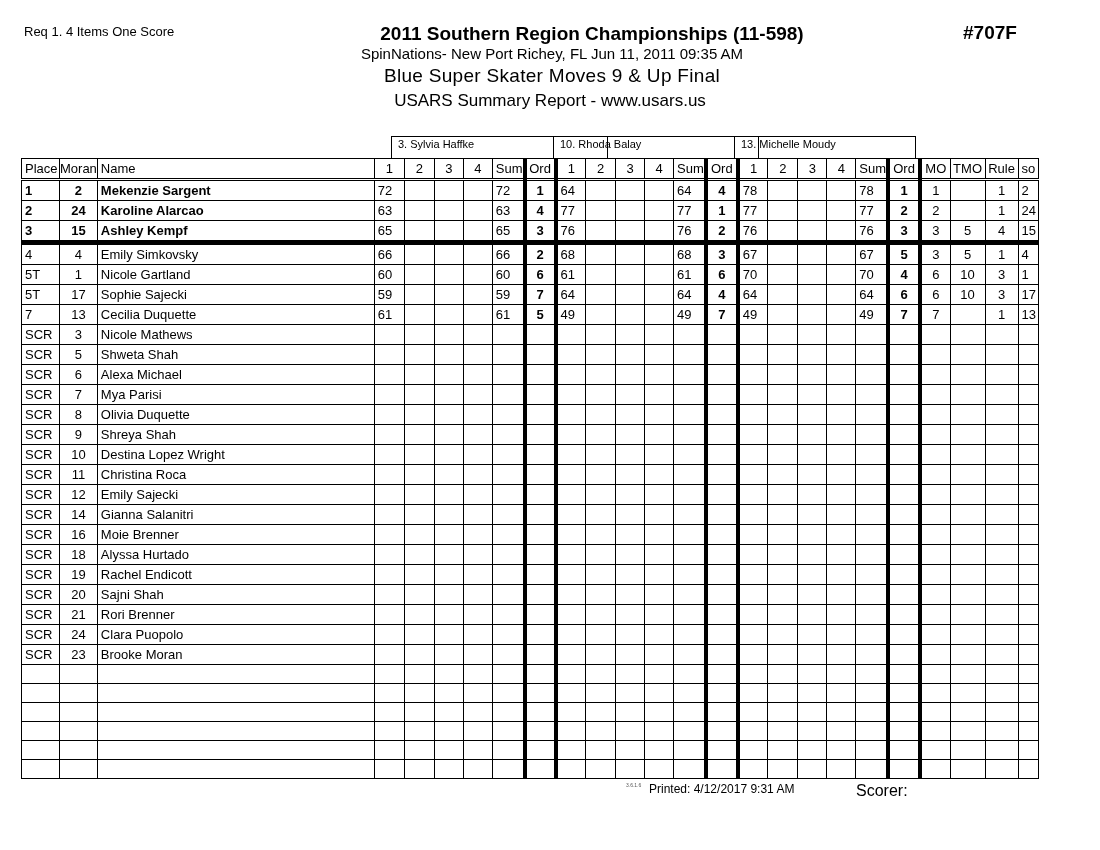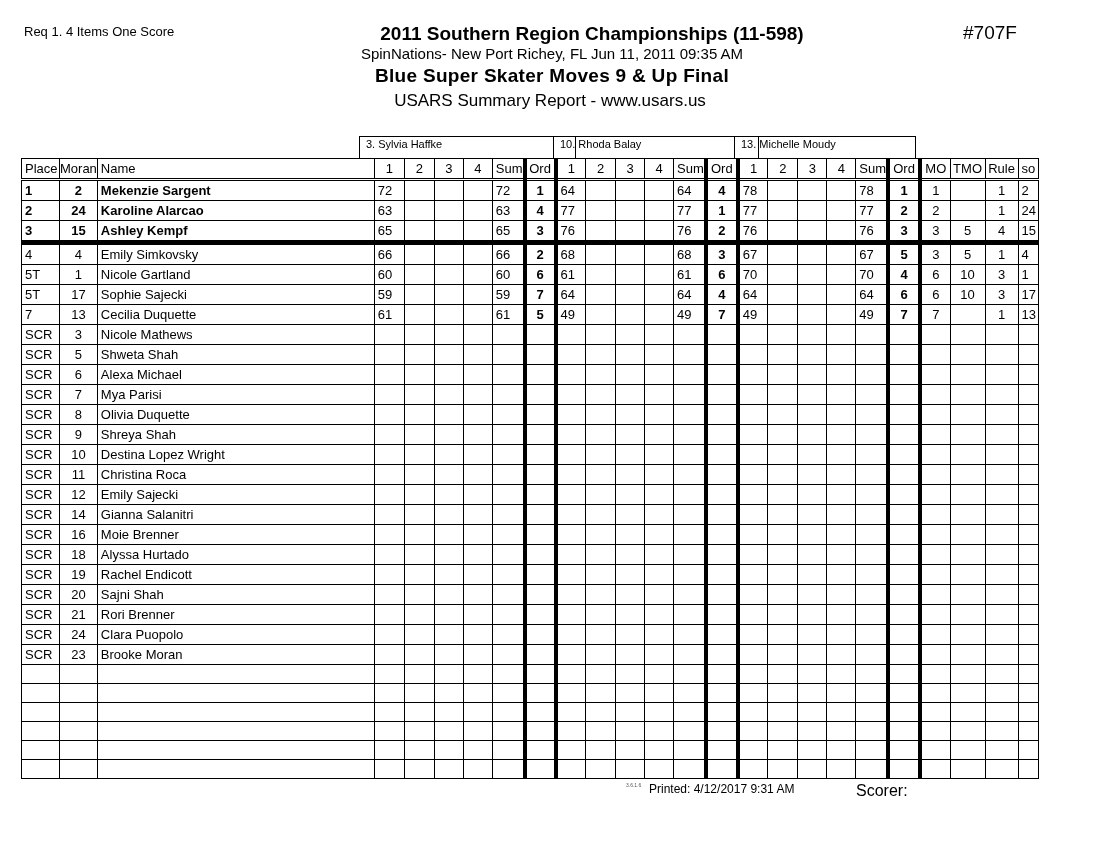--- a/index.html
+++ b/index.html
@@ -1,22 +1,22 @@
 <!DOCTYPE html>
 <html><head>
 <meta charset="utf-8">
 <style>
   html, body { margin:0; padding:0; background:#ffffff; }
   body { width:1100px; height:850px; position:relative; overflow:hidden; font-family:"Liberation Sans", sans-serif; color:#000; }
   .abs { position:absolute; white-space:nowrap; }
   .req { left:24px; top:24px; font-size:13px; }
-  .code { left:963px; top:22px; font-size:19px; font-weight:normal; }
+  .code { left:963px; top:22px; font-size:19px; font-weight:bold; }
   .t1 { left:0; width:1100px; text-align:center; top:23px; font-size:19px; font-weight:bold; padding-left:4px; box-sizing:border-box;margin-left:40px; }
   .t2 { left:0; width:1100px; text-align:center; top:45px; font-size:15px; padding-left:4px; box-sizing:border-box; }
-  .t3 { left:0; width:1100px; text-align:center; top:65px; font-size:19px; font-weight:bold; letter-spacing:0.3px; padding-left:4px; box-sizing:border-box; }
+  .t3 { left:0; width:1100px; text-align:center; top:65px; font-size:19px; font-weight:normal; letter-spacing:0.3px; padding-left:4px; box-sizing:border-box; }
   .t4 { left:0; width:1100px; text-align:center; top:91px; font-size:17px; padding-left:0px; box-sizing:border-box; }
 
   .judge-box { position:absolute; top:136px; height:22px; border:1px solid #000; border-bottom:none; box-sizing:border-box; font-size:11px; padding:1px 0 0 6px; }
 
   table.grid { position:absolute; left:21px; top:158px; border-collapse:collapse; table-layout:fixed; }
   table.grid td { border:1px solid #000; height:19px; padding:0 0 0 3px; font-size:13px; line-height:19px; overflow:hidden; white-space:nowrap; box-sizing:border-box; }
   table.grid tr.hdr td { border-bottom:3px double #000; height:20px; }
   table.grid td.c { text-align:center; padding:0; }
   table.grid td.ord { border-left:4px solid #000; text-align:center; padding:0; font-weight:bold; }
   table.grid td.jstart { border-left:4px solid #000; }
@@ -32,21 +32,21 @@
 </head>
 <body>
 
 <div class="abs req">Req 1.  4 Items  One Score</div>
 <div class="abs code">#707F</div>
 <div class="abs t1">2011 Southern Region Championships (11-598)</div>
 <div class="abs t2">SpinNations- New Port Richey, FL  Jun 11, 2011  09:35 AM</div>
 <div class="abs t3">Blue Super Skater Moves 9 &amp; Up Final</div>
 <div class="abs t4">USARS Summary Report - www.usars.us</div>
 
-<div class="judge-box" style="left:359px; width:217px;">3.  Sylvia Haffke</div>
+<div class="judge-box" style="left:391px; width:217px;">3.  Sylvia Haffke</div>
 <div class="judge-box" style="left:553px; width:206px;">10.  Rhoda Balay</div>
 <div class="judge-box" style="left:734px; width:182px;">13.  Michelle Moudy</div>
 
 <table class="grid">
   <colgroup>
     <col style="width:38px">
       <col style="width:37px">
       <col style="width:277px">
     <col style="width:30px">
       <col style="width:30px">

